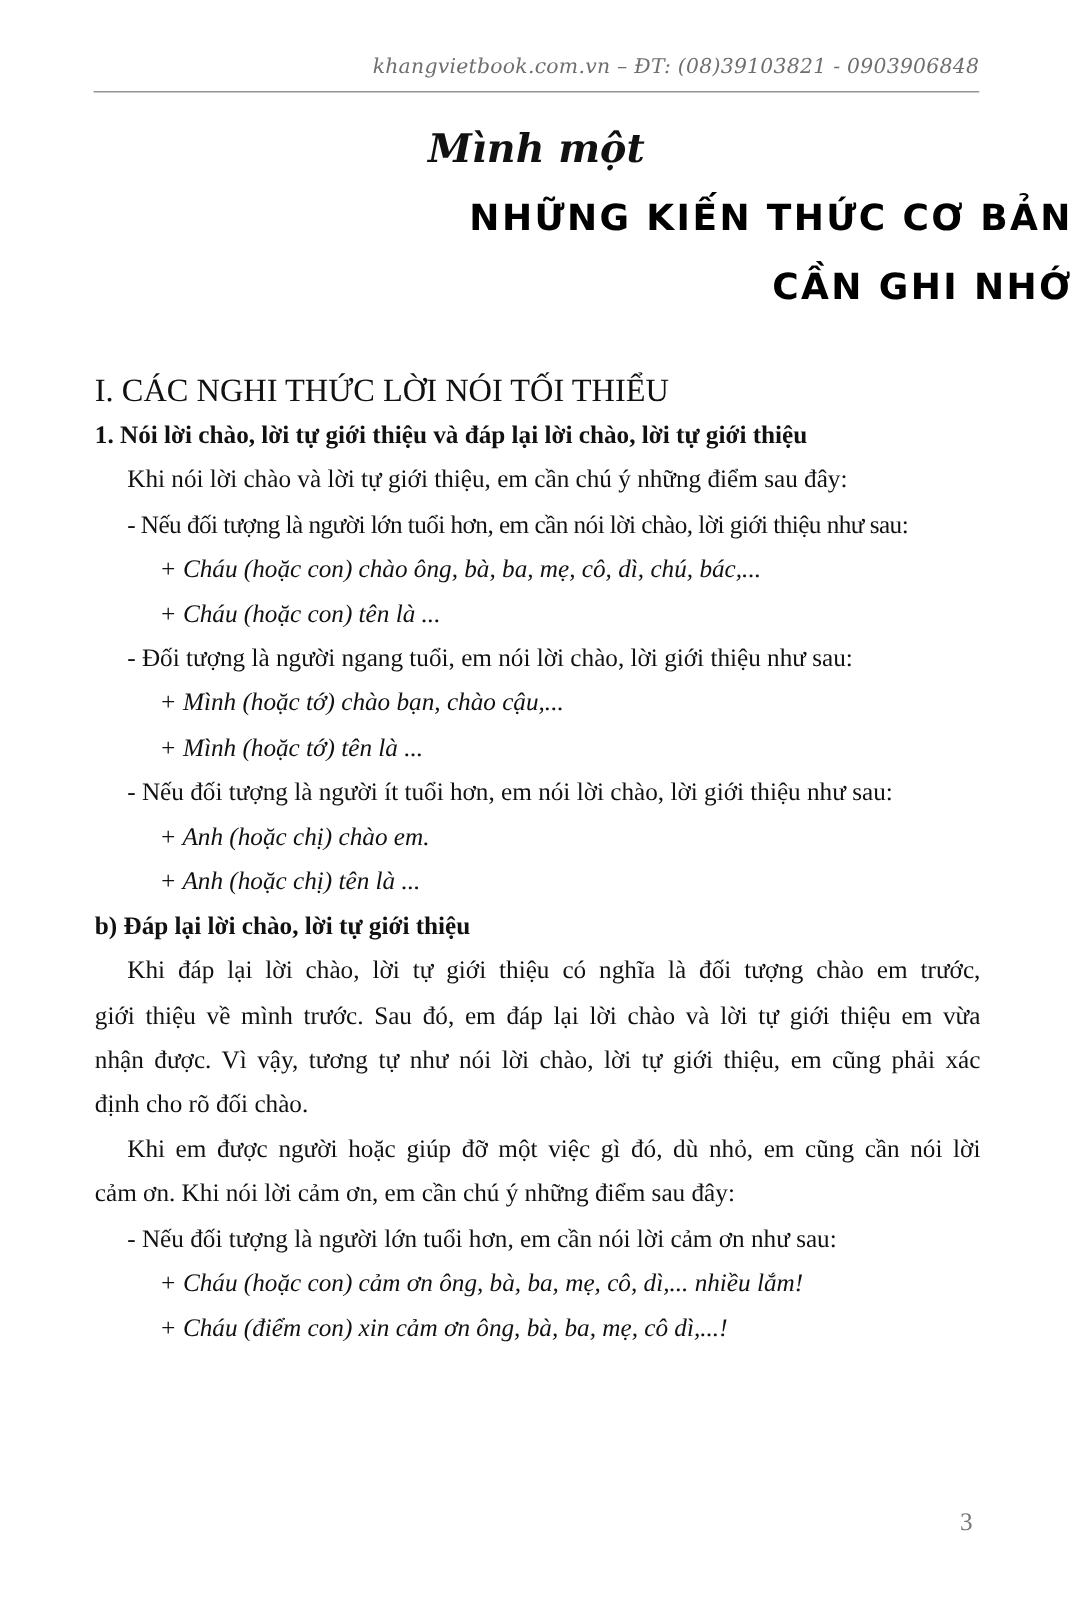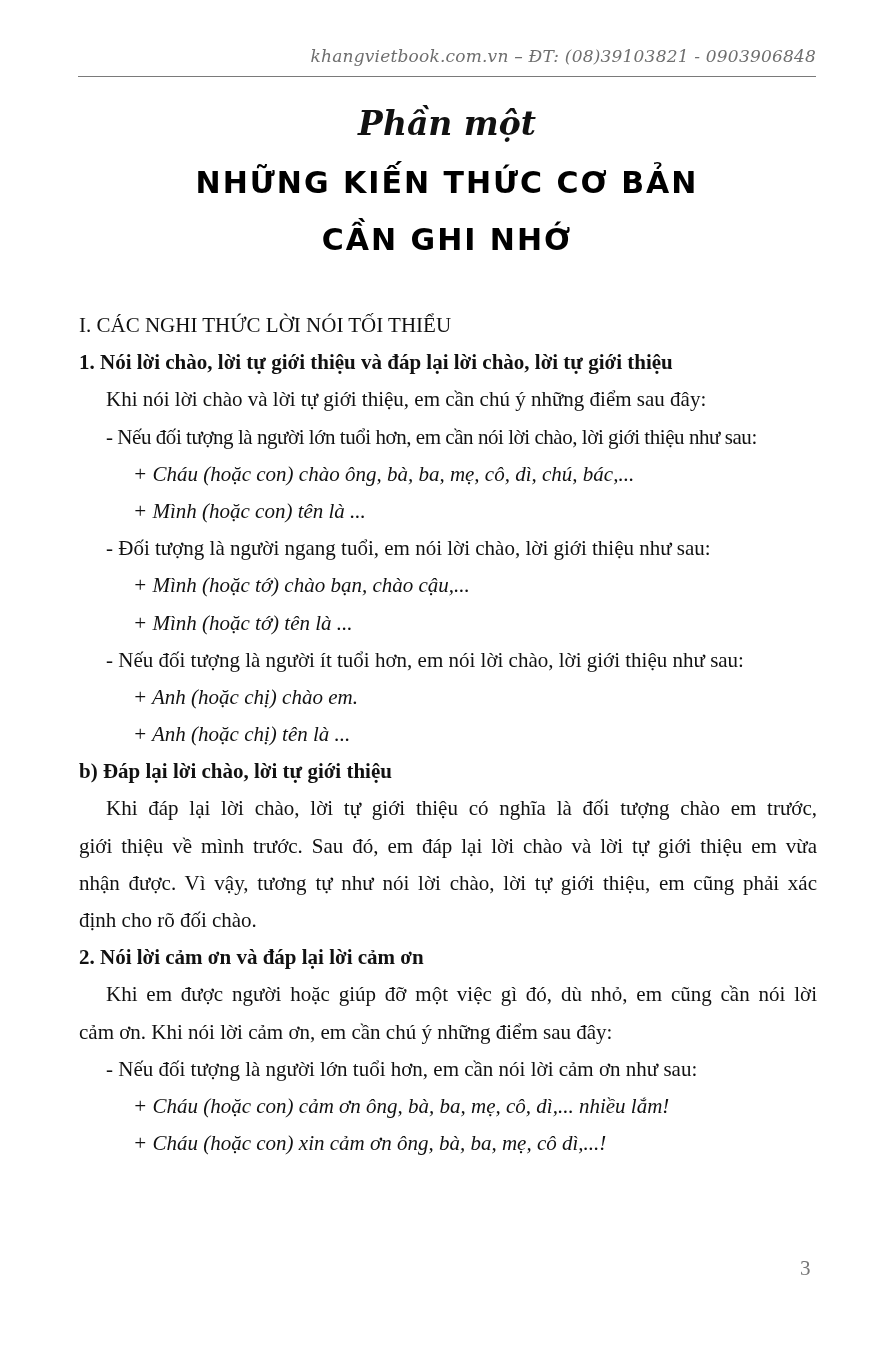--- a/index.html
+++ b/index.html
@@ -6,65 +6,64 @@
   body { width: 894px; height: 1350px; position: relative; overflow: hidden;
          font-family: "Liberation Serif", serif; color: #111; }
   .header { position: absolute; left: 78px; right: 78px; top: 46px; text-align: right;
             font-family: "DejaVu Serif", serif; font-style: italic; font-weight: normal;
             font-size: 17px; color: #6e6e6e; letter-spacing: 0.2px; }
   .header-rule { position: absolute; left: 78px; right: 78px; top: 76px; height: 0;
                  border-top: 1.5px solid #7a7a7a; }
   .part-title { position: absolute; left: 0; right: 0; top: 104px; text-align: center;
                 font-family: "DejaVu Serif", serif; font-style: italic; font-weight: bold;
                 font-size: 33px; color: #111; }
-  .big-title { position: absolute; left: 0; right: 0; text-align: center;
+  .big-title { position: absolute; left: 0; right: 0; text-align: right;
                font-family: "DejaVu Sans", sans-serif; font-weight: bold; font-size: 30px;
                letter-spacing: 2px; color: #000; }
   .t1 { top: 165px; }
   .t2 { top: 222px; }
   .content { position: absolute; left: 79px; width: 738px; top: 307px; }
   .line { height: 37.2px; line-height: 37.2px; font-size: 21px; white-space: nowrap; }
   .bold { font-weight: bold; }
-  .h1 { font-size: 21px; }
+  .h1 { font-size: 27px; }
   .indent { padding-left: 27px; }
   .dash { padding-left: 27px; }
   .plus { padding-left: 54px; }
   .plus .it { font-style: italic; }
   .just { text-align: justify; text-align-last: justify; white-space: normal; }
   .page-num { position: absolute; left: 800px; top: 1256px; font-size: 21px; color: #777; }
 </style>
 </head>
 <body>
 
 <div class="header">khangvietbook.com.vn – ĐT: (08)39103821 - 0903906848</div>
 <div class="header-rule"></div>
 
-<div class="part-title">Phần một</div>
+<div class="part-title">Mình một</div>
 <div class="big-title t1">NHỮNG KIẾN THỨC CƠ BẢN</div>
 <div class="big-title t2">CẦN GHI NHỚ</div>
 
 <div class="content">
   <div class="line h1">I. CÁC NGHI THỨC LỜI NÓI TỐI THIỂU</div>
   <div class="line bold">1. Nói lời chào, lời tự giới thiệu và đáp lại lời chào, lời tự giới thiệu</div>
   <div class="line indent">Khi nói lời chào và lời tự giới thiệu, em cần chú ý những điểm sau đây:</div>
   <div class="line dash" style="letter-spacing:-0.45px;">- Nếu đối tượng là người lớn tuổi hơn, em cần nói lời chào, lời giới thiệu như sau:</div>
   <div class="line plus"><span class="it">+ Cháu (hoặc con) chào ông, bà, ba, mẹ, cô, dì, chú, bác,...</span></div>
-  <div class="line plus"><span class="it">+ Mình (hoặc con) tên là ...</span></div>
+  <div class="line plus"><span class="it">+ Cháu (hoặc con) tên là ...</span></div>
   <div class="line dash">- Đối tượng là người ngang tuổi, em nói lời chào, lời giới thiệu như sau:</div>
   <div class="line plus"><span class="it">+ Mình (hoặc tớ) chào bạn, chào cậu,...</span></div>
   <div class="line plus"><span class="it">+ Mình (hoặc tớ) tên là ...</span></div>
   <div class="line dash">- Nếu đối tượng là người ít tuổi hơn, em nói lời chào, lời giới thiệu như sau:</div>
   <div class="line plus"><span class="it">+ Anh (hoặc chị) chào em.</span></div>
   <div class="line plus"><span class="it">+ Anh (hoặc chị) tên là ...</span></div>
   <div class="line bold">b) Đáp lại lời chào, lời tự giới thiệu</div>
   <div class="line indent just">Khi đáp lại lời chào, lời tự giới thiệu có nghĩa là đối tượng chào em trước,</div>
   <div class="line just">giới thiệu về mình trước. Sau đó, em đáp lại lời chào và lời tự giới thiệu em vừa</div>
   <div class="line just">nhận được. Vì vậy, tương tự như nói lời chào, lời tự giới thiệu, em cũng phải xác</div>
   <div class="line">định cho rõ đối chào.</div>
-  <div class="line bold">2. Nói lời cảm ơn và đáp lại lời cảm ơn</div>
   <div class="line indent just">Khi em được người hoặc giúp đỡ một việc gì đó, dù nhỏ, em cũng cần nói lời</div>
   <div class="line">cảm ơn. Khi nói lời cảm ơn, em cần chú ý những điểm sau đây:</div>
   <div class="line dash">- Nếu đối tượng là người lớn tuổi hơn, em cần nói lời cảm ơn như sau:</div>
   <div class="line plus"><span class="it">+ Cháu (hoặc con) cảm ơn ông, bà, ba, mẹ, cô, dì,... nhiều lắm!</span></div>
-  <div class="line plus"><span class="it">+ Cháu (hoặc con) xin cảm ơn ông, bà, ba, mẹ, cô dì,...!</span></div>
+  <div class="line plus"><span class="it">+ Cháu (điểm con) xin cảm ơn ông, bà, ba, mẹ, cô dì,...!</span></div>
 </div>
 
 <div class="page-num">3</div>
 
 </body></html>

